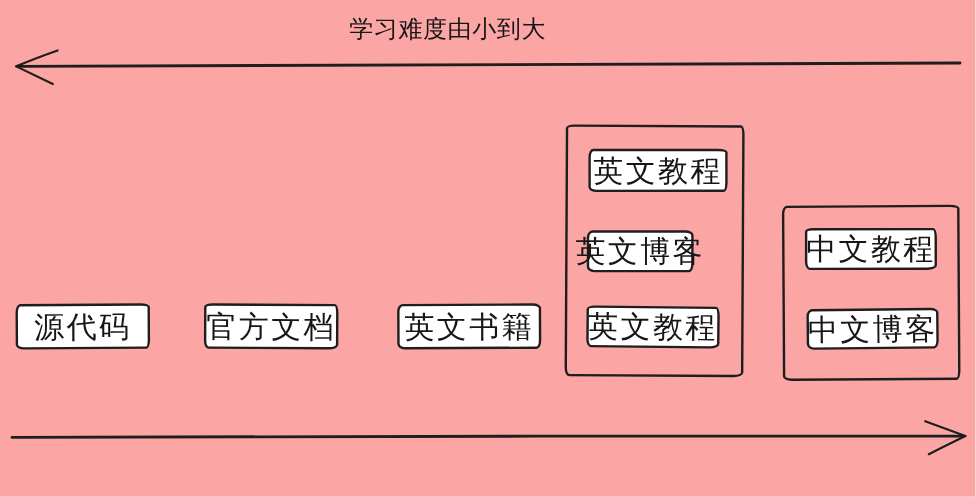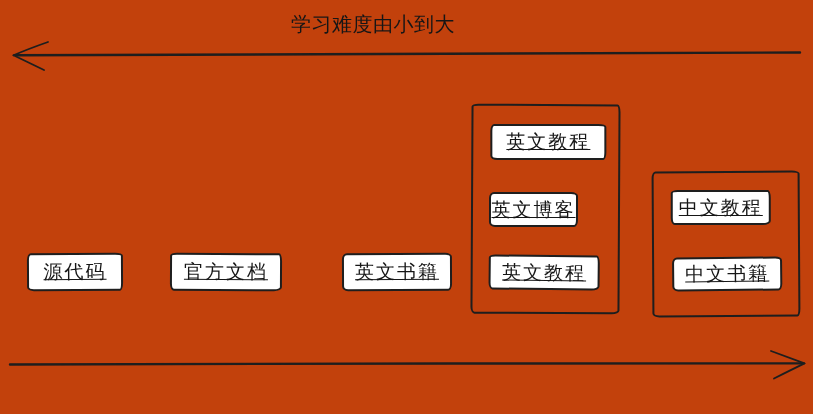--- a/index.html
+++ b/index.html
@@ -1,20 +1,20 @@
 <!DOCTYPE html>
 <html><head>
 <meta charset="utf-8">
 <style>
   html, body { margin: 0; padding: 0; background: #ffffff; }
   .canvas {
     position: relative;
     width: 813px;
     height: 414px;
-    background: #c2410c;
+    background: #fca5a5;
     font-family: "DejaVu Sans", "Liberation Sans", sans-serif;
     overflow: hidden;
   }
   .arrows { position: absolute; left: 0; top: 0; width: 813px; height: 414px; }
   .axis-label {
     position: absolute;
     font-size: 20px;
     color: #161616;
     letter-spacing: 0.5px;
     white-space: nowrap;
@@ -24,40 +24,39 @@
   .sketch-box {
     position: absolute;
     box-sizing: border-box;
     border: 2px solid #1e1e1e;
     background: #ffffff;
     display: flex;
     align-items: center;
     justify-content: center;
   }
   .sketch-box span {
-    font-size: 19px;
+    font-size: 25px;
     color: #161616;
     letter-spacing: 2px;
     white-space: nowrap;
-    text-decoration: underline;
   }
   
   .sk1 { border-radius: 4px 8px 3px 7px / 7px 3px 8px 4px; transform: rotate(-0.35deg); }
   .sk2 { border-radius: 7px 3px 8px 4px / 3px 8px 4px 7px; transform: rotate(0.3deg); }
   .sk3 { border-radius: 5px 7px 4px 6px / 6px 4px 7px 5px; transform: rotate(-0.25deg); }
   .group { background: transparent; }
-  #box-source-code    { left: 27px;  top: 253px; width: 96px; height: 38px; }
+  #box-source-code    { left: 13px;  top: 253px; width: 112px; height: 38px; }
   #box-official-docs  { left: 170px; top: 253px; width: 112px; height: 38px; }
-  #box-english-books  { left: 342px; top: 253px; width: 110px; height: 38px; }
+  #box-english-books  { left: 331px; top: 253px; width: 120px; height: 38px; }
   #group-english      { left: 471px; top: 104px; width: 149px; height: 210px; }
   #box-english-tutorials { left: 17px; top: 18px;  width: 116px; height: 36px; }
   #box-english-blogs     { left: 16px; top: 86px;  width: 89px; height: 35px; }
   #box-chinese-books     { left: 16px; top: 149px; width: 111px; height: 35px; }
   #group-chinese      { left: 652px; top: 171px; width: 148px; height: 146px; }
-  #box-chinese-tutorials { left: 17px; top: 17px; width: 100px; height: 35px; text-align: right; }
+  #box-chinese-tutorials { left: 17px; top: 17px; width: 110px; height: 35px; text-align: right; }
   #box-chinese-blogs     { left: 18px; top: 84px; width: 110px; height: 34px; }
 </style>
 </head>
 <body>
 
 <div class="canvas">
 
   <svg class="arrows" viewBox="0 0 813 414">
 
     <g stroke="#1e1e1e" fill="none" stroke-linecap="round">
@@ -98,17 +97,17 @@
     <div id="box-chinese-books" class="sketch-box sk2">
       <span>英文教程</span>
     </div>
   </div>
 
   <div id="group-chinese" class="sketch-box group sk1">
     <div id="box-chinese-tutorials" class="sketch-box sk2">
       <span>中文教程</span>
     </div>
     <div id="box-chinese-blogs" class="sketch-box sk3">
-      <span>中文书籍</span>
+      <span>中文博客</span>
     </div>
   </div>
 
 </div>
 
 </body></html>

